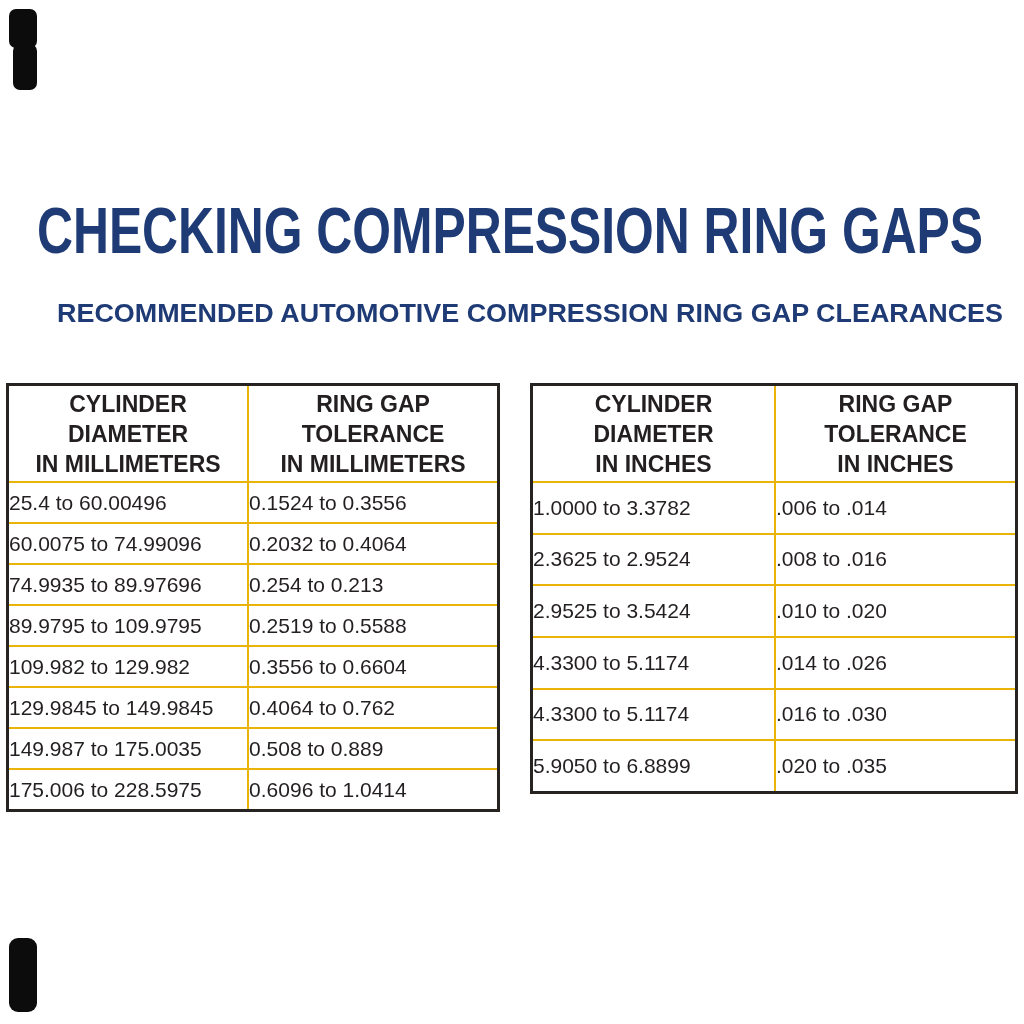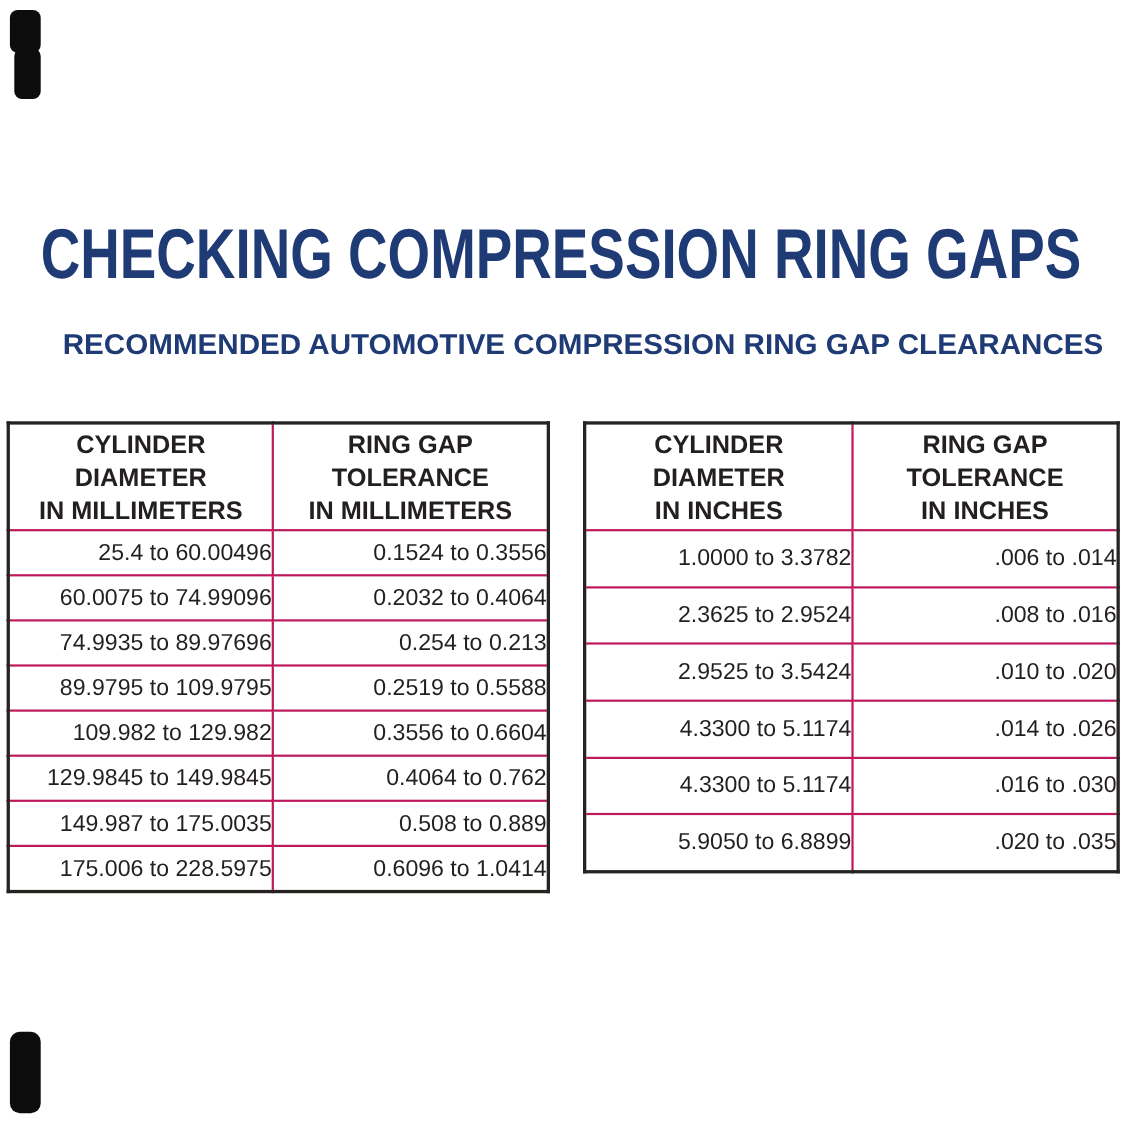--- a/index.html
+++ b/index.html
@@ -49,41 +49,41 @@
     top: 383px;
     height: 411px;
     border-collapse: collapse;
     table-layout: fixed;
     background: #ffffff;
   }
   #table-mm { left: 6px;   width: 494px; }
   #table-in { left: 530px; width: 488px; }
 
   table { border: 3px solid #262321; }
-  th, td { border: 2px solid #be185d; }
+  th, td { border: 2px solid #eab308; }
 
   th {
     height: 95px;
     padding: 0;
     font-size: 23px;
     font-weight: bold;
     line-height: 30px;
     color: #231f20;
     text-align: center;
     vertical-align: middle;
   }
   th span { display: block; }
 
   td {
     height: 39px;
     padding: 0;
     font-size: 21px;
     font-weight: normal;
     color: #231f20;
-    text-align: right;
+    text-align: left;
     vertical-align: middle;
   }
 
   #table-mm col.c1 { width: 49.0%; }
   #table-mm col.c2 { width: 51.0%; }
   #table-in col.c1 { width: 50.2%; }
   #table-in col.c2 { width: 49.8%; }
 </style>
 </head>
 <body>

